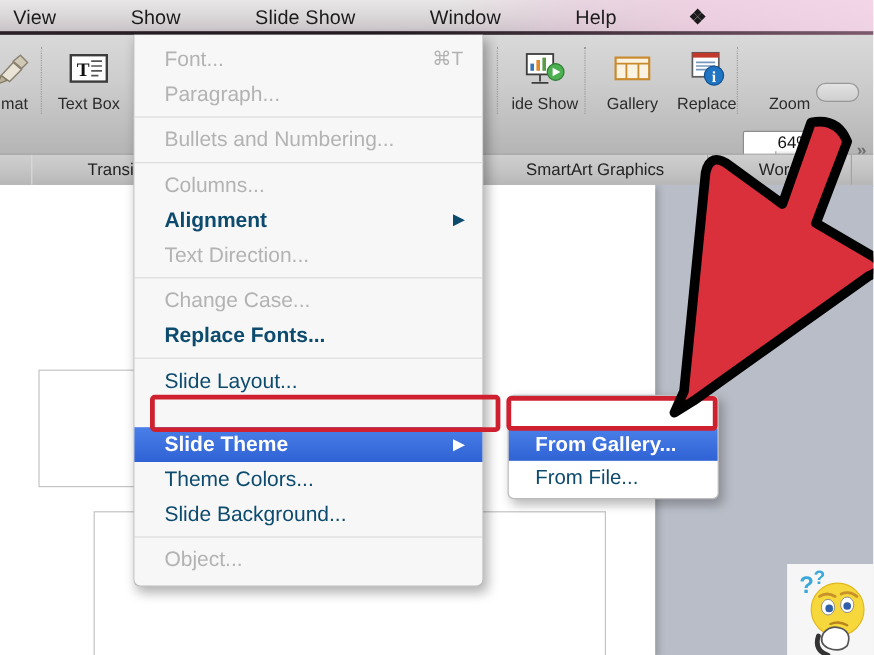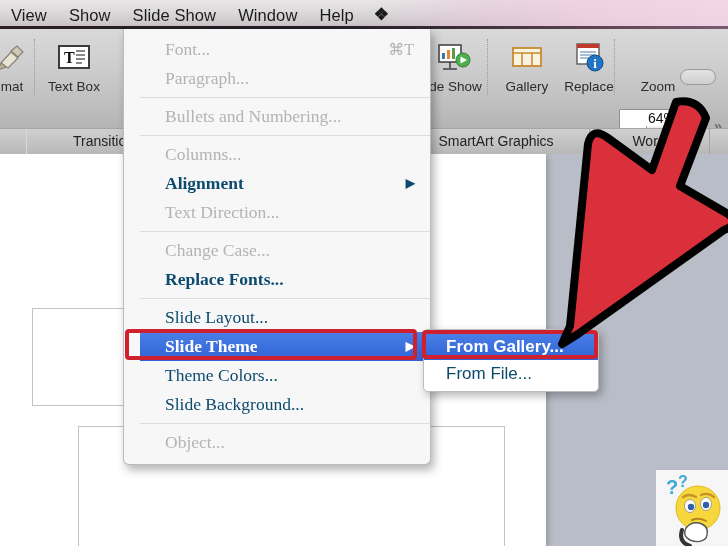--- a/index.html
+++ b/index.html
@@ -24,20 +24,21 @@
 
   
   .menubar {
     position: absolute;
     left: 0; top: 0;
     width: 728px; height: 29px;
     background: linear-gradient(to bottom, #e8e6e6 0%, #dbd8d9 45%, #cfcacd 75%, #c3bcc2 100%);
     display: flex;
     align-items: center;
     overflow: hidden;
+    gap: 40px;
   }
   .menubar::after {
     content: "";
     position: absolute;
     left: 0; top: 0; right: 0; bottom: 0;
     background: linear-gradient(to right,
         rgba(214,210,212,0) 0%,
         rgba(224,200,216,0.0) 52%,
         rgba(232,200,220,0.55) 66%,
         rgba(240,205,226,0.80) 80%,
@@ -203,31 +204,30 @@
     position: absolute;
     border: 1px solid #c3c3c3;
     background: transparent;
   }
   .ph-title { left: 32px; top: 154px; width: 240px; height: 96px; }
   .ph-sub   { left: 78px; top: 272px; width: 425px; height: 120px; }
 
   
   .dropdown {
     position: absolute;
-    left: 123px; top: 29px;
+    left: 111px; top: 29px;
     width: 290px;
     background: #f7f7f7;
     border: 1px solid #bcbcbc;
     border-top: none;
     border-bottom-left-radius: 6px;
     border-bottom-right-radius: 6px;
     box-shadow: 3px 5px 10px rgba(0,0,0,0.30);
-    padding: 6px 0 7px 16px;
+    padding: 6px 0 7px 0;
     z-index: 20;
-    font-family: Liberation Serif, serif;
   }
   .mi {
     position: relative;
     height: 29px;
     line-height: 29px;
     padding: 0 14px 0 25px;
     font-size: 17.5px;
     color: #b3b3b3;
     white-space: nowrap;
   }
@@ -242,20 +242,21 @@
   }
   .mi .submark {
     position: absolute;
     right: 15px;
     top: 0;
     font-size: 12px;
   }
   .mi.sel {
     background: linear-gradient(to bottom, #4a7fe8 0%, #2f62d4 100%);
     color: #ffffff;
+    margin-top: 24px;
   }
   .mi.sel .submark { color: #ffffff; }
   .mdiv {
     height: 1px;
     margin: 4px 0 4px 0;
     background: #dcdcdc;
   }
 
   
   .submenu {

